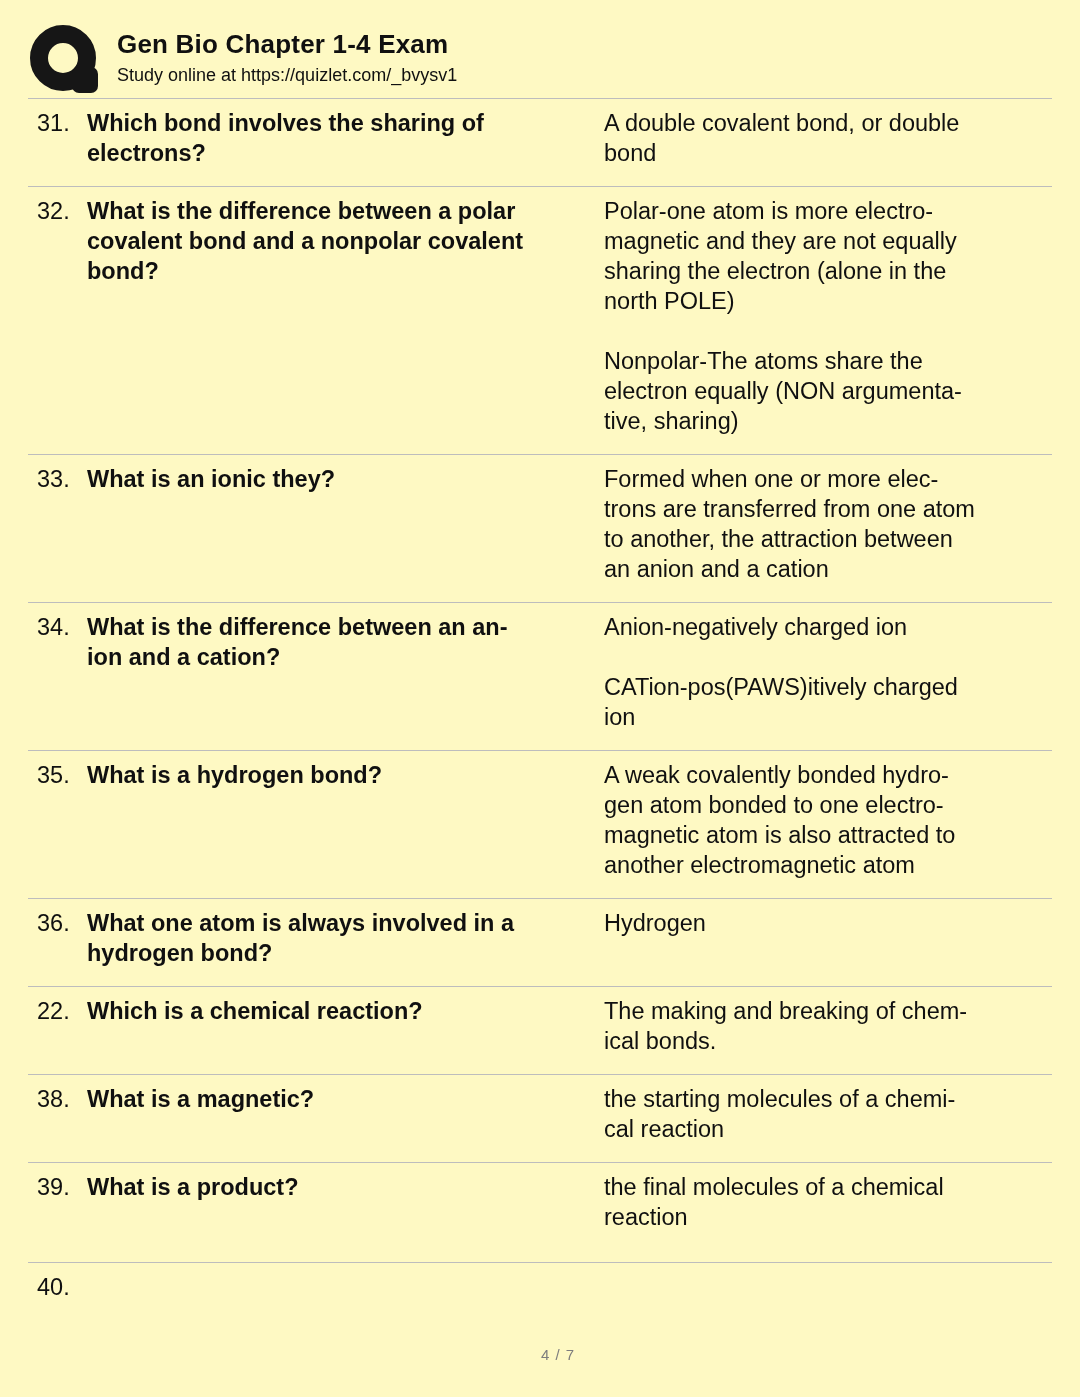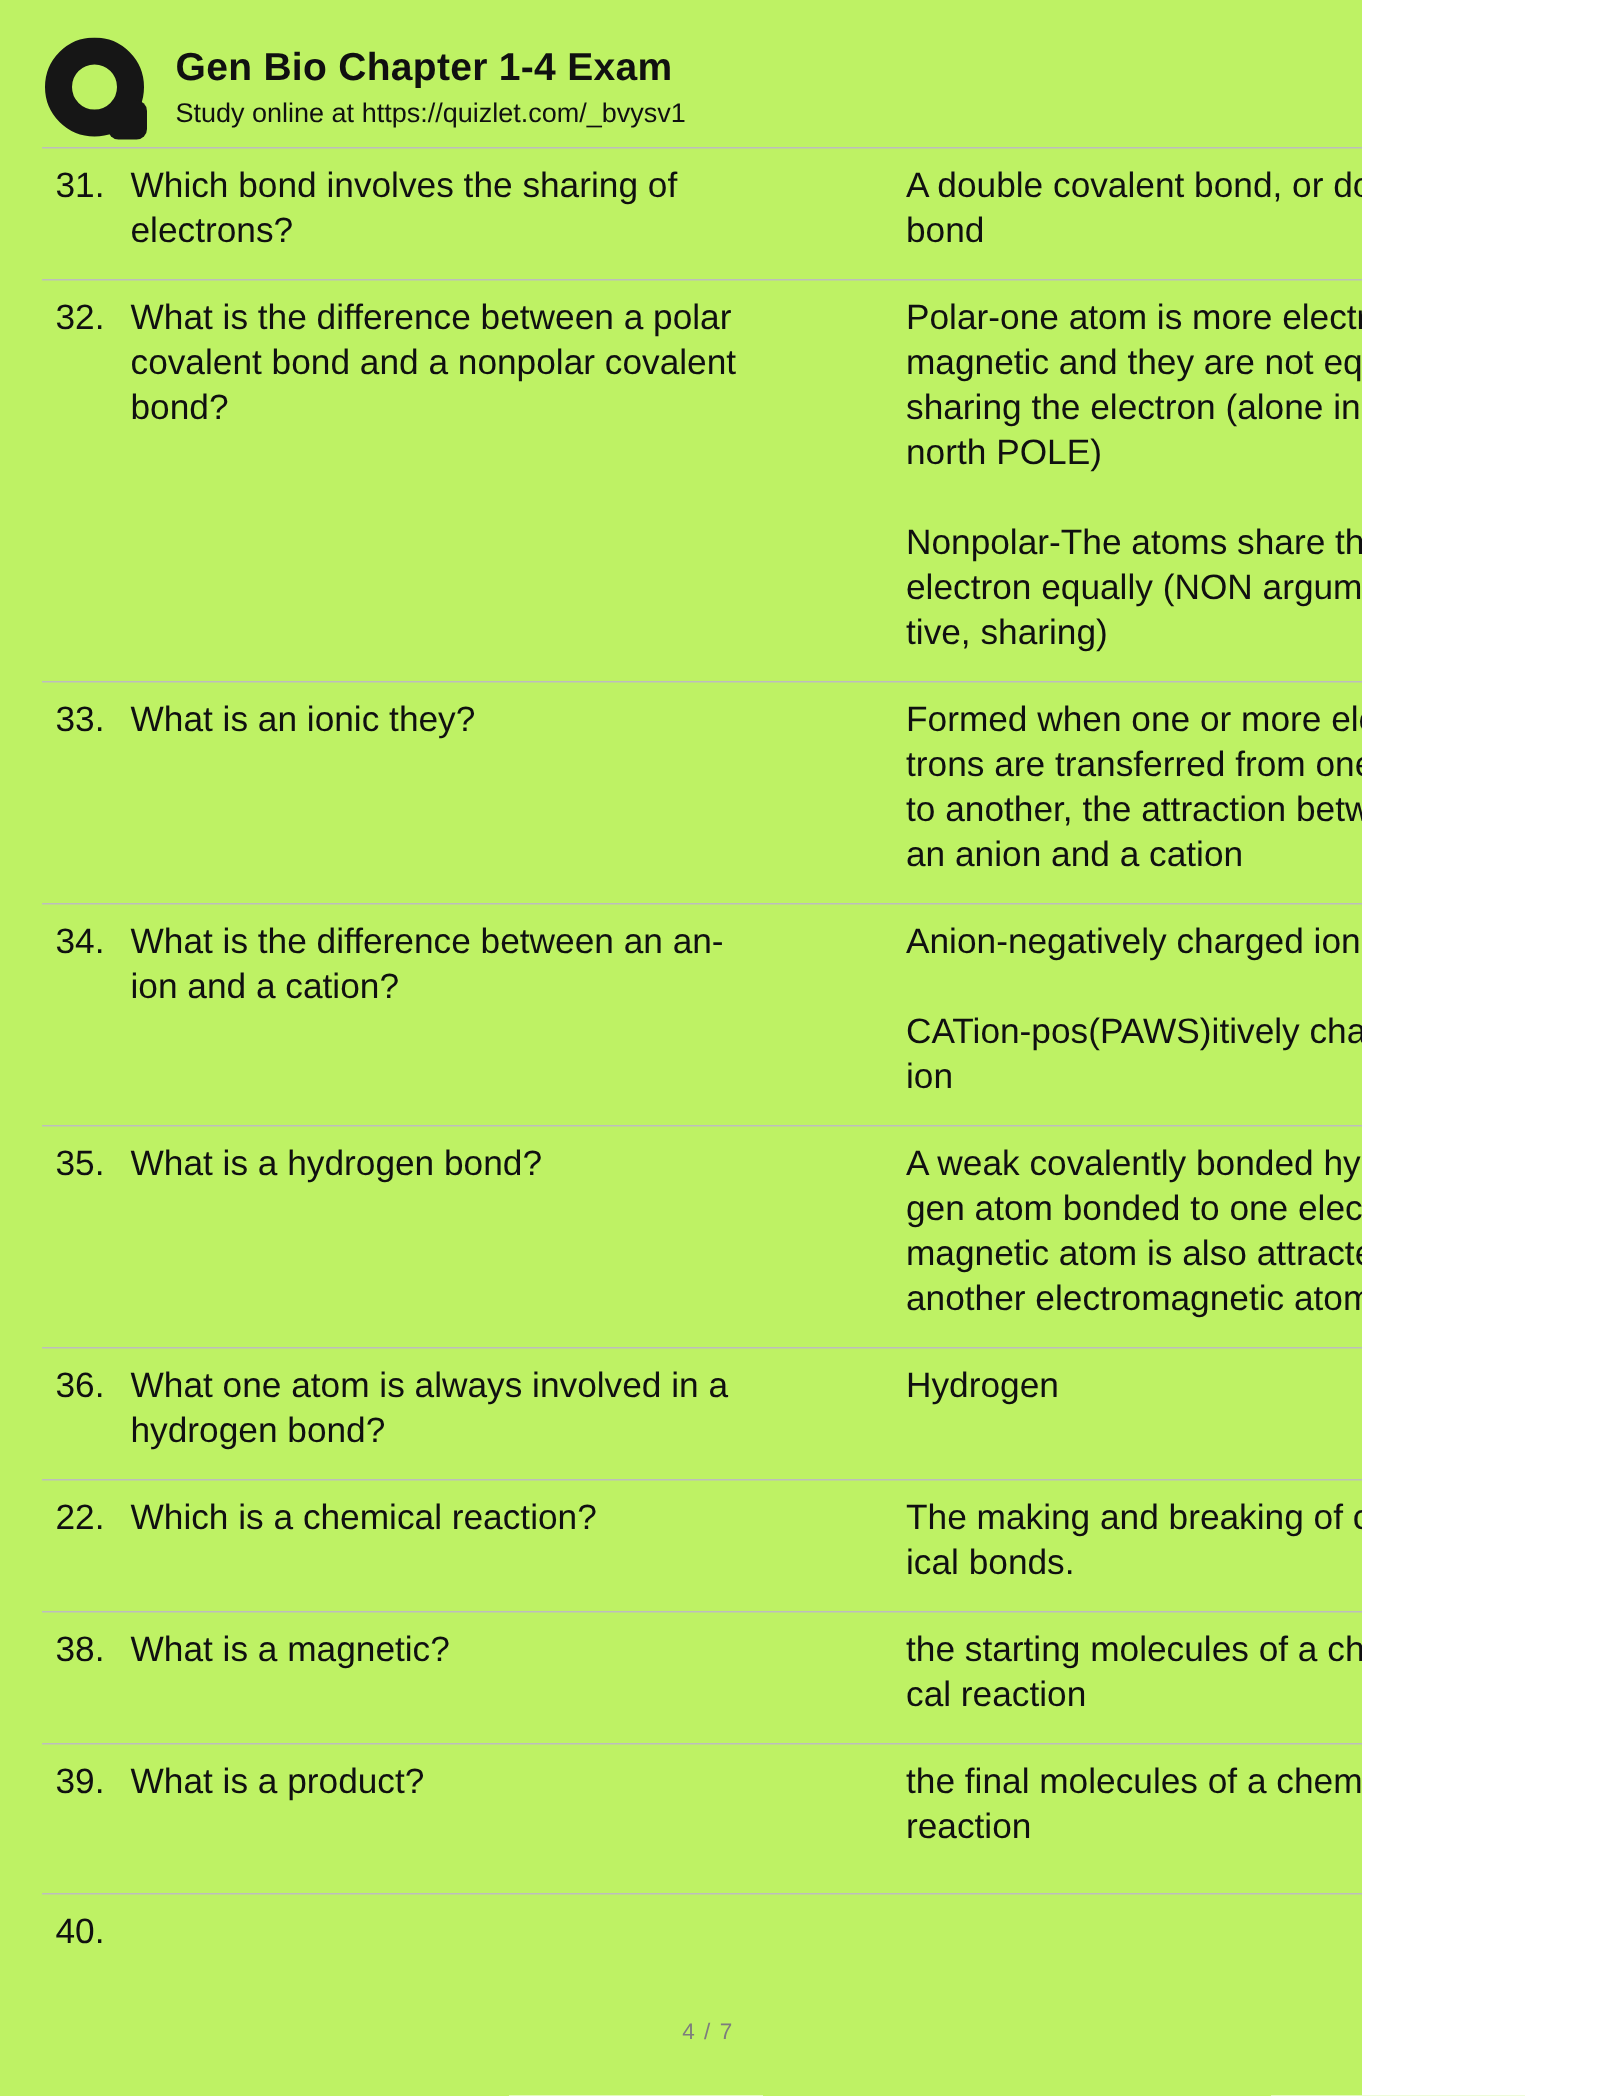--- a/index.html
+++ b/index.html
@@ -2,23 +2,23 @@
 <html><head>
 <meta charset="utf-8">
 <style>
   html, body {
     margin: 0;
     padding: 0;
     background: #ffffff;
   }
   .page {
     position: relative;
-    width: 908px;
+    width: 1080px;
     height: 1397px;
-    background: #bef264;
+    background: #fef9c3;
     font-family: "Liberation Sans", sans-serif;
     color: #101010;
     overflow: hidden;
     box-sizing: border-box;
   }
   .content {
     margin: 0 28px;
     width: 1024px;
   }
   
@@ -58,21 +58,21 @@
     line-height: 30px;
   }
   .row-num {
     flex: 0 0 59px;
     box-sizing: border-box;
     padding-left: 9px;
   }
   .row-q {
     flex: 0 0 517px;
     box-sizing: border-box;
-    font-weight: normal;
+    font-weight: bold;
     white-space: pre-line;
     padding-right: 6px;
   }
   .row-a {
     flex: 1 1 auto;
     white-space: pre-line;
   }
   .qa-row.last {
     padding-bottom: 10px;
     margin-top: 12px;

